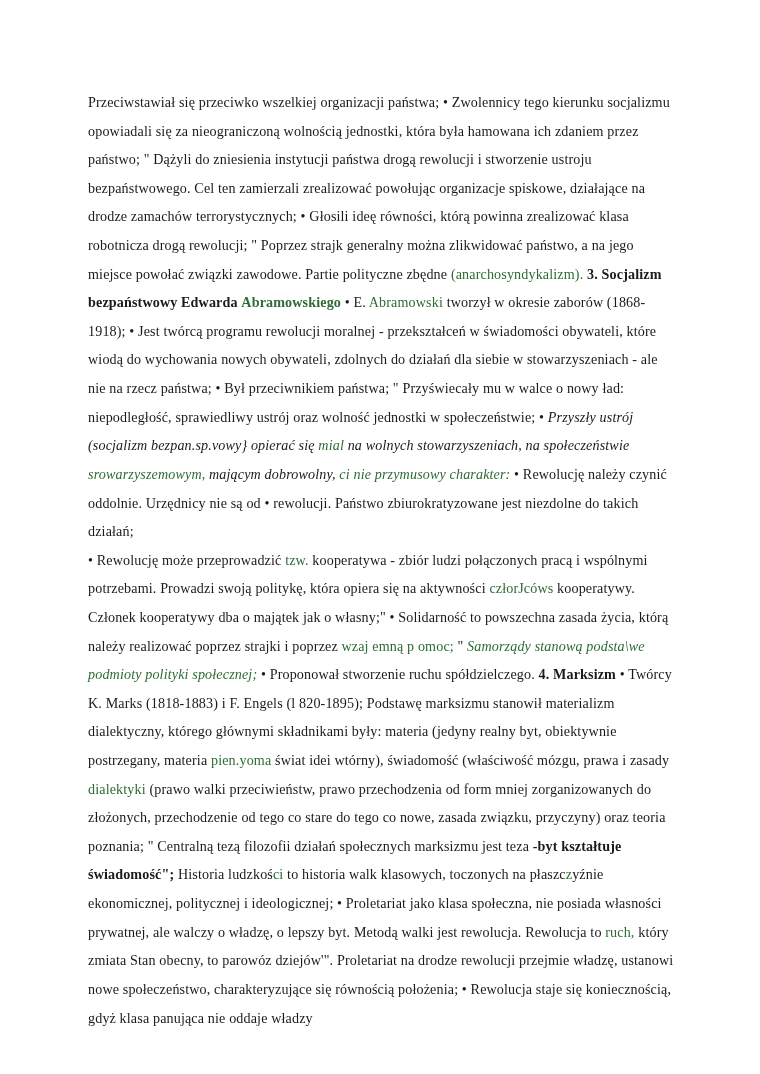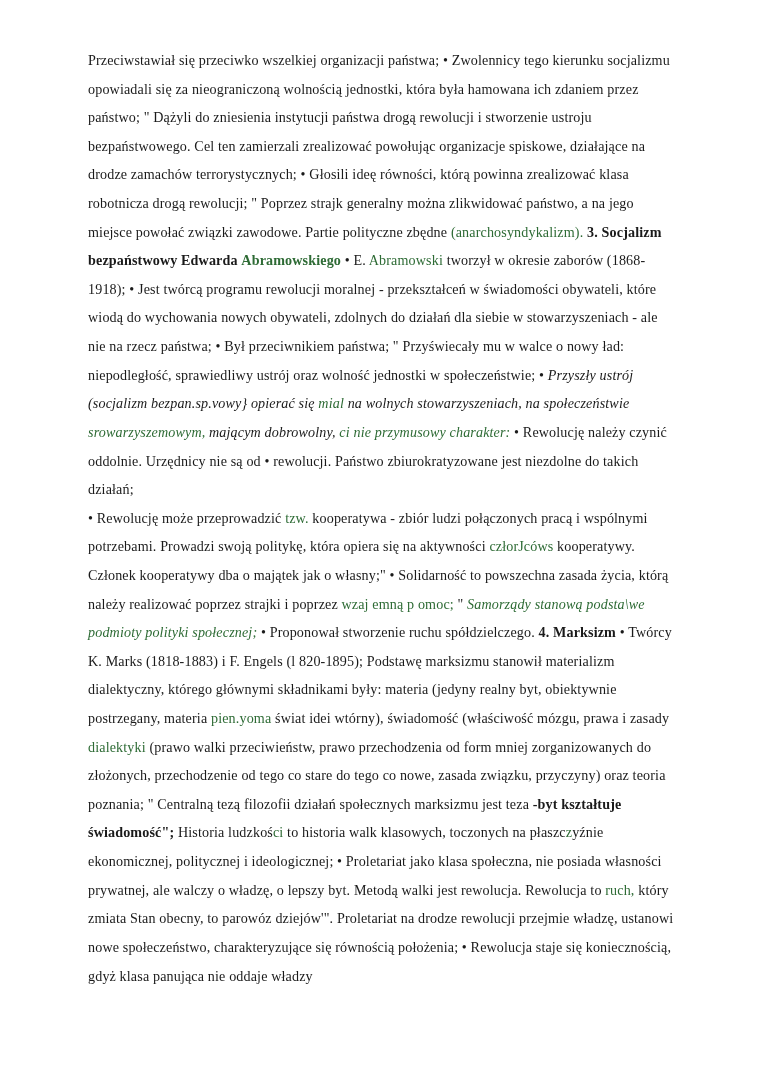--- a/index.html
+++ b/index.html
@@ -12,21 +12,21 @@
     height: 1074px;
     font-family: "Liberation Serif", serif;
     color: #000000;
   }
   .page {
     position: relative;
     width: 760px;
     height: 1074px;
     background: #ffffff;
     box-sizing: border-box;
-    padding: 46px 86px 60px 88px;
+    padding: 88px 86px 60px 88px;
   }
   .doc-body {
     font-size: 14.1px;
     line-height: 2.03;
     text-align: left;
     color: #1a1a1a;
     letter-spacing: 0.01em;
   }
   .doc-body p {
     margin: 0;

